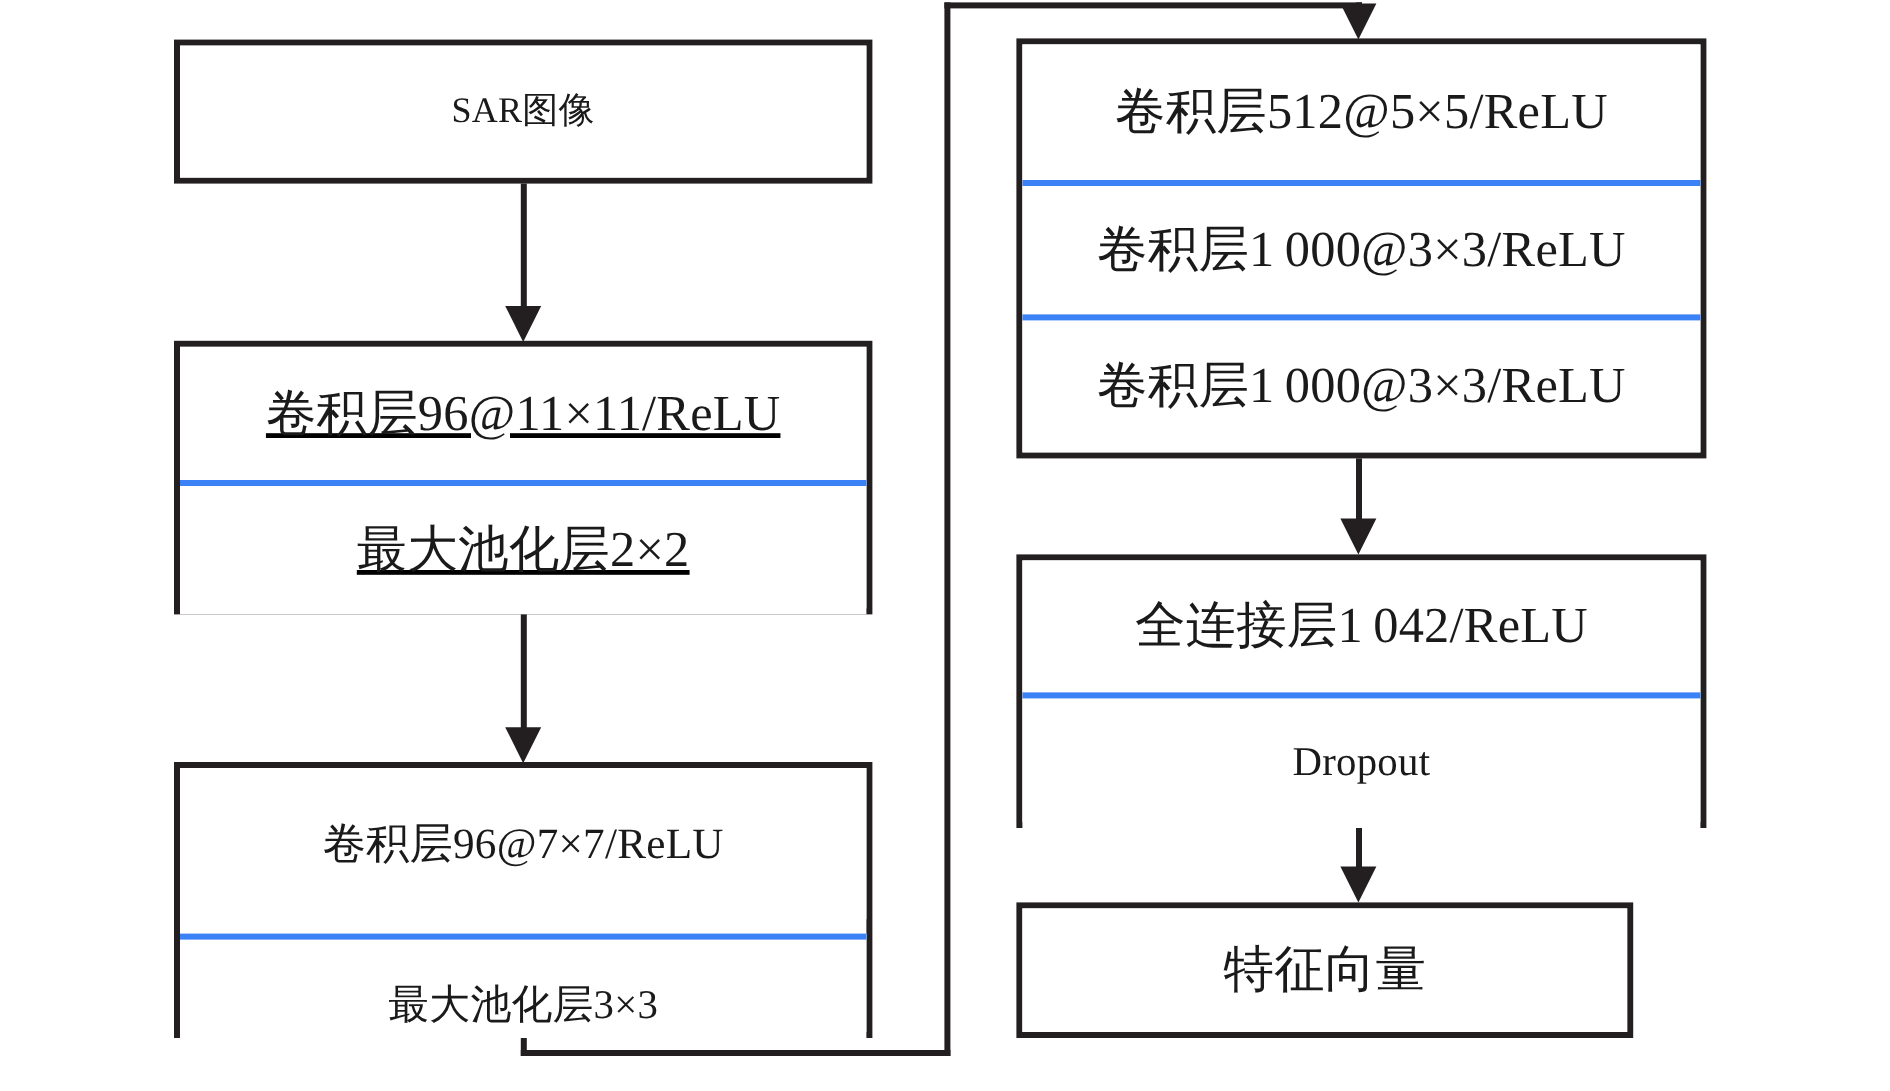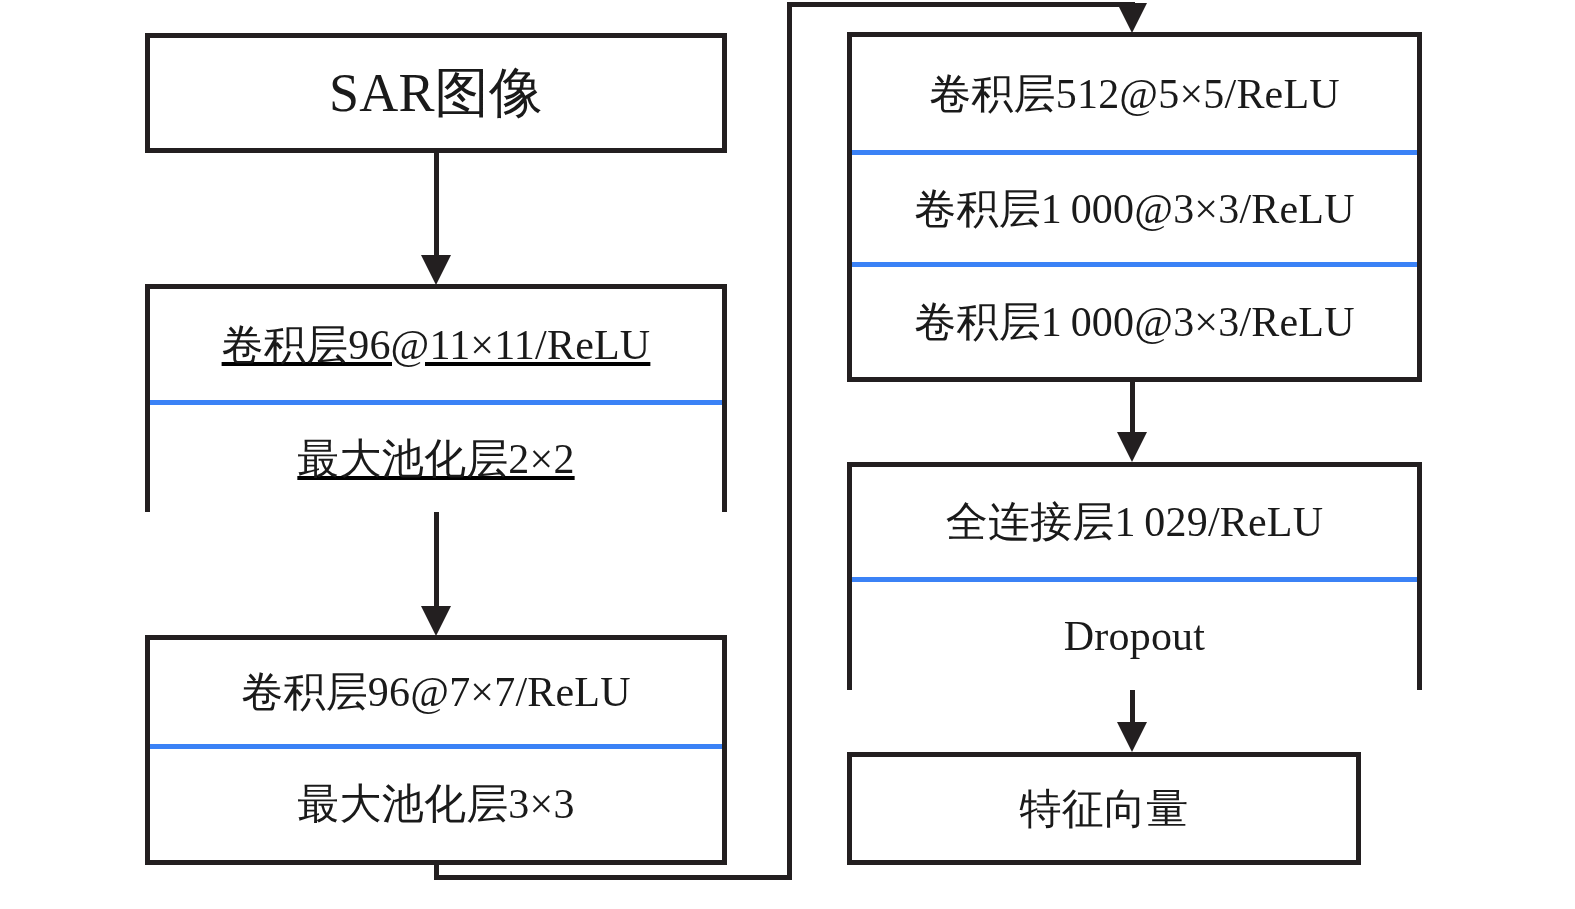--- a/index.html
+++ b/index.html
@@ -34,39 +34,39 @@
   .cell + .cell {
     border-top: 5px solid #3b82f6;
   }
   .txt {
     display: inline-block;
     line-height: 1;
     letter-spacing: 0.2px;
   }
   
   #grp-input      { left: 145px; top: 33px;  width: 582px; height: 120px; }
-  #grp-input .cell{ height: 110px; font-size: 54px; }
+  #grp-input .cell{ height: 110px; font-size: 30px; }
 
   #grp-conv1      { left: 145px; top: 284px; width: 582px; height: 228px; text-decoration: underline; }
   #grp-conv1 .c1  { height: 111px; font-size: 42px; }
   #grp-conv1 .c2  { height: 112px; font-size: 42px; }
 
   #grp-conv2      { left: 145px; top: 635px; width: 582px; height: 230px; }
-  #grp-conv2 .c1  { height: 104px; font-size: 42px; }
-  #grp-conv2 .c2  { height: 114px; font-size: 42px; }
+  #grp-conv2 .c1  { height: 126px; font-size: 36px; }
+  #grp-conv2 .c2  { height: 114px; font-size: 34px; margin-top: 12px; }
 
   
   #grp-deep       { left: 847px; top: 32px;  width: 575px; height: 350px; }
   #grp-deep .c1   { height: 113px; font-size: 42px; }
   #grp-deep .c2   { height: 112px; font-size: 42px; }
   #grp-deep .c3   { height: 115px; font-size: 42px; }
 
   #grp-fc         { left: 847px; top: 462px; width: 575px; height: 228px; }
   #grp-fc .c1     { height: 110px; font-size: 42px; }
-  #grp-fc .c2     { height: 113px; font-size: 42px; }
+  #grp-fc .c2     { height: 113px; font-size: 34px; }
 
   #grp-out        { left: 847px; top: 752px; width: 514px; height: 113px; }
   #grp-out .cell  { height: 103px; font-size: 42px; }
 
   
   .vline {
     position: absolute;
     width: 5px;
     background: #231f20;
   }
@@ -139,21 +139,21 @@
     <div class="cell c2">
       <span class="txt">卷积层1 000@3×3/ReLU</span>
     </div>
     <div class="cell c3">
       <span class="txt">卷积层1 000@3×3/ReLU</span>
     </div>
   </div>
 
   <div class="group" id="grp-fc">
     <div class="cell c1">
-      <span class="txt">全连接层1 029/ReLU</span>
+      <span class="txt">全连接层1 042/ReLU</span>
     </div>
     <div class="cell c2">
       <span class="txt">Dropout</span>
     </div>
   </div>
 
   <div class="group" id="grp-out">
     <div class="cell">
       <span class="txt">特征向量</span>
     </div>

